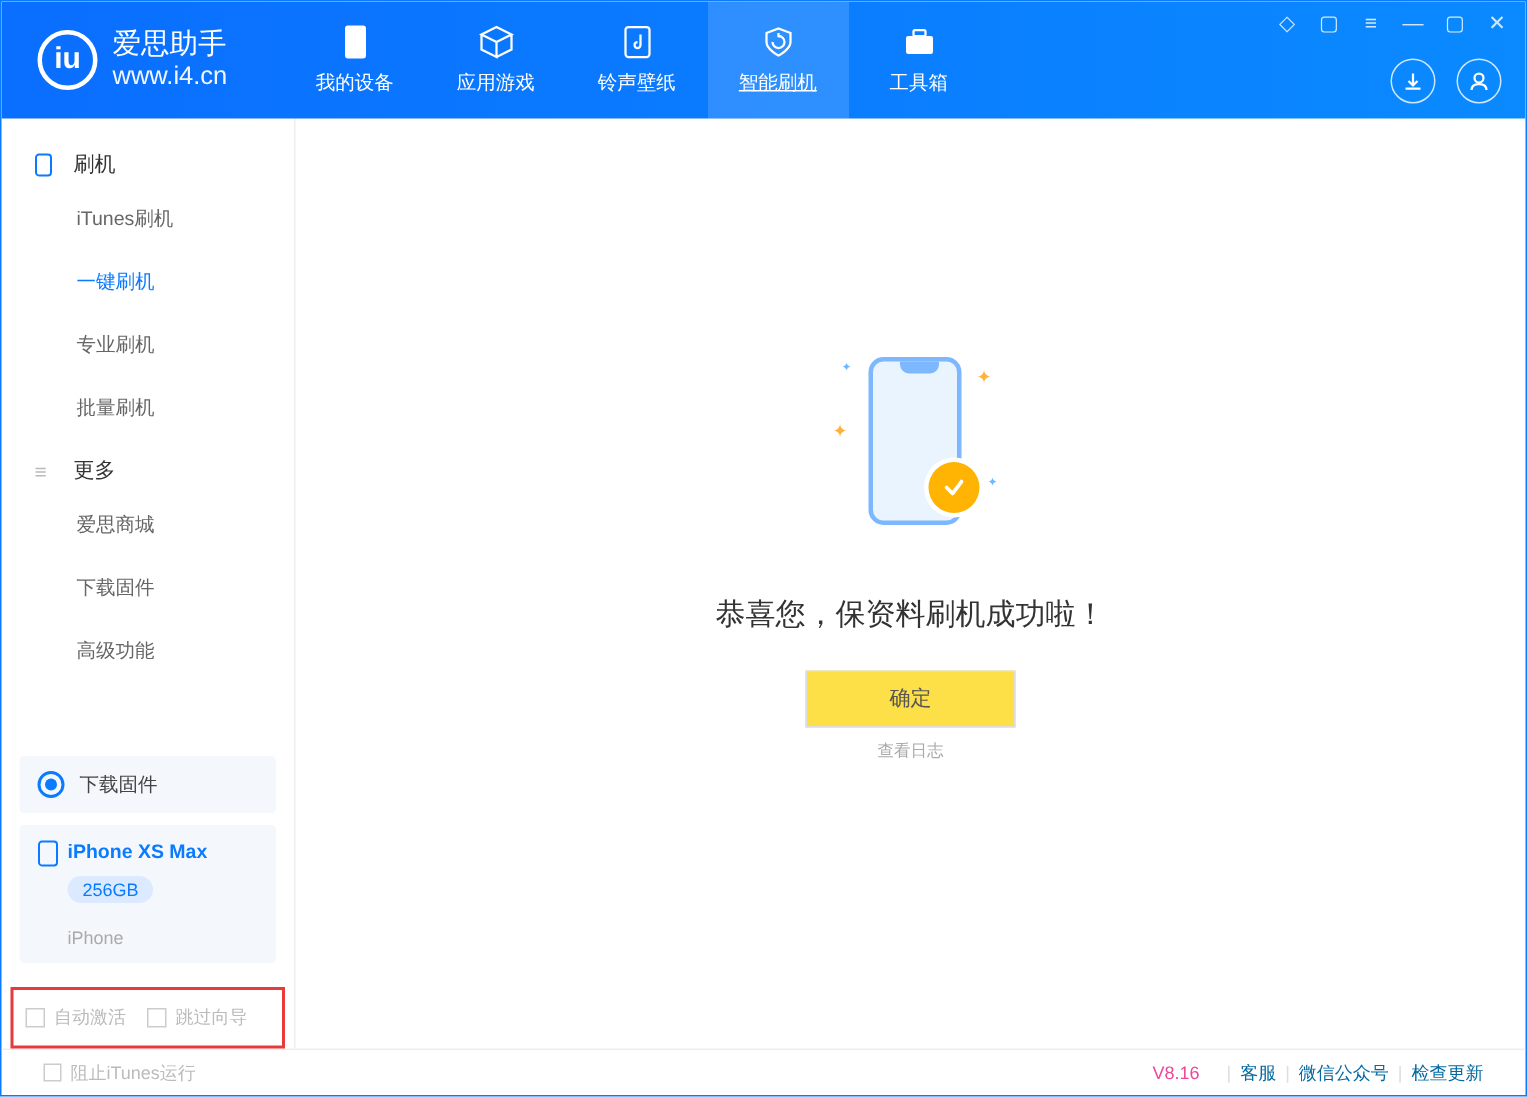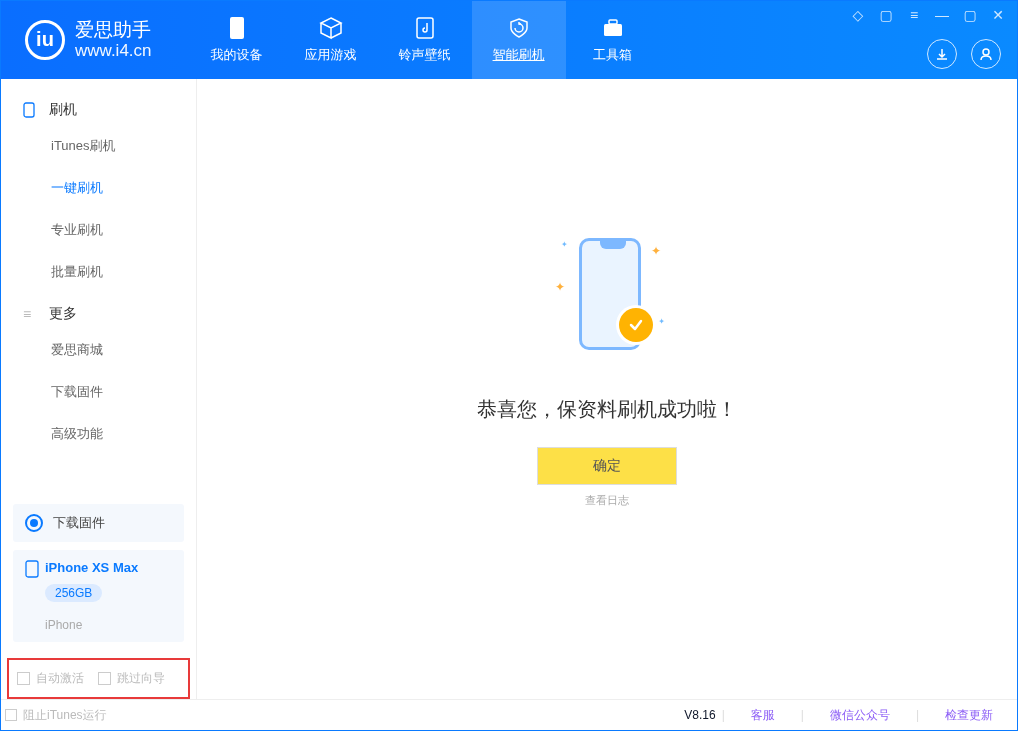--- a/index.html
+++ b/index.html
@@ -56,26 +56,26 @@
 .sparkle.s3 { right: 6px; top: 14px; } .sparkle.s4 { right: 2px; bottom: 44px; color: #6fbaff; font-size: 8px; }
 .phone-body { position: absolute; left: 32px; top: 8px; width: 62px; height: 112px; border: 3px solid #7db8ff; border-radius: 10px; background: #eaf4ff; }
 .phone-body::before { content: ""; position: absolute; top: 0; left: 18px; width: 26px; height: 8px; background: #7db8ff; border-radius: 0 0 6px 6px; }
 .check-badge { position: absolute; right: 14px; bottom: 28px; width: 34px; height: 34px; background: #ffb302; border-radius: 50%; display: flex; align-items: center; justify-content: center; box-shadow: 0 0 0 3px #fff; }
 .check-badge svg { stroke: #fff; }
 .result-msg { margin-top: 26px; font-size: 20px; color: #333; }
 .ok-btn { margin-top: 24px; width: 140px; height: 38px; border: 1px solid #ddd; background: #fde047; font-size: 14px; color: #555; cursor: pointer; }
 .log-link { margin-top: 8px; font-size: 11px; color: #aaa; cursor: pointer; }
 
 
-.footer { height: 31px; border-top: 1px solid #eee; display: flex; align-items: center; padding: 0 4px; font-size: 12px; color: #9aa; }
+.footer { height: 31px; border-top: 1px solid #eee; display: flex; align-items: center; padding: 0 28px; font-size: 12px; color: #9aa; }
 .footer label { display: flex; align-items: center; color: #bbb; cursor: pointer; }
 .footer .cbox { width: 12px; height: 12px; border: 1px solid #ccc; margin-right: 6px; }
 .footer .spacer { flex: 1; }
-.footer .ver { color: #0f172a; margin-right: 0; }
-.footer a { color: #8b5cf6; text-decoration: none; margin: 0 20px; cursor: pointer; }
+.footer .ver { color: #ec4899; margin-right: 12px; }
+.footer a { color: #0369a1; text-decoration: none; margin: 0 0; cursor: pointer; }
 .footer .sep { color: #ddd; margin: 0 6px; }
 </style>
 </head>
 <body>
 
 <div class="header">
   <div class="logo-area">
     <div class="logo-circle">iu</div>
     <div class="logo-text">
       <span class="cn">爱思助手</span>

